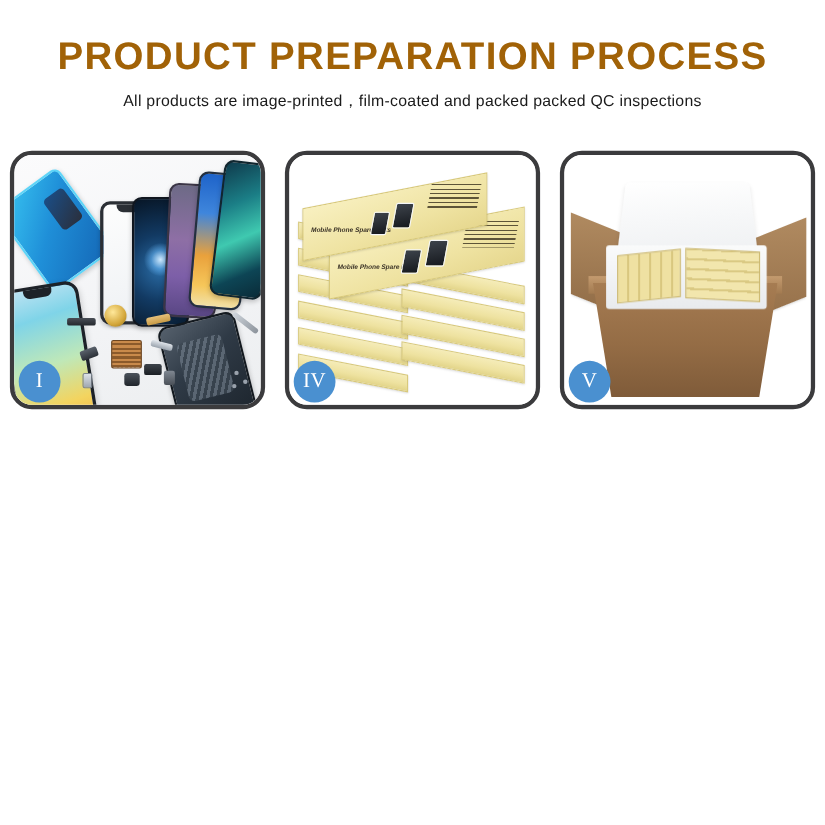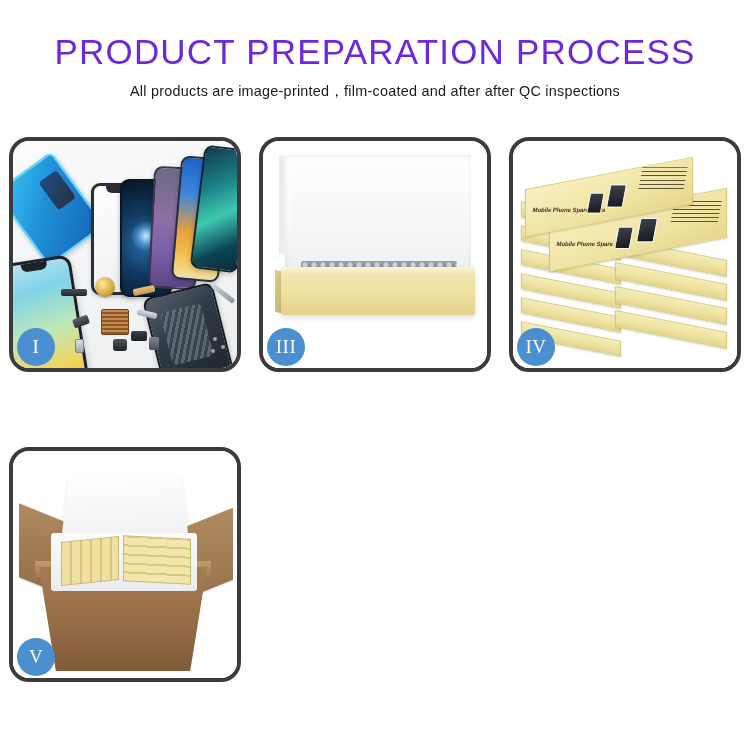--- a/index.html
+++ b/index.html
@@ -8,23 +8,23 @@
     background:#ffffff;
     font-family:"Liberation Sans", sans-serif;
     overflow:hidden;
     position:relative;
   }
 
   
   #header { width:750px; padding-top:34px; text-align:center; }
   #page-title {
     font-size:35px;
-    font-weight:400;
+    font-weight:700;
     letter-spacing:1.2px;
-    color:#6d28d9;
+    color:#a16207;
     line-height:1;
     white-space:nowrap;
   }
   #page-subtitle {
     margin-top:13px;
     font-size:14.4px;
     font-weight:400;
     color:#1a1a1a;
     letter-spacing:0.25px;
     white-space:nowrap;
@@ -451,21 +451,21 @@
     background:linear-gradient(120deg,rgba(255,255,255,.85),rgba(230,238,245,.35));
     transform:rotate(-9deg);
     border-radius:3px;
   }
 </style>
 </head>
 <body>
 
 <div id="header">
   <div id="page-title">PRODUCT PREPARATION PROCESS</div>
-  <div id="page-subtitle">All products are image-printed，film-coated and after after QC inspections</div>
+  <div id="page-subtitle">All products are image-printed，film-coated and packed packed QC inspections</div>
 </div>
 
 <div id="panel-grid">
 
   <div class="panel p1">
     <div class="panel-scene">
       <div class="scene-bg"></div>
       <div class="ph ph-blue"></div>
       <div class="ph ph-glass"></div>
       <div class="ph ph-dark"></div>
@@ -486,34 +486,20 @@
       <div class="part pt-sim"></div>
       <div class="part pt-screw1"></div>
       <div class="part pt-screw2"></div>
       <div class="part pt-screw3"></div>
       <div class="part pt-tool"></div>
     </div>
     <div class="badge">I</div>
   </div>
 
 
-  <div class="panel p3">
-    <div class="panel-scene">
-      <div class="scene-bg"></div>
-      <div class="lid-flap-l"></div>
-      <div class="lid-flap-r"></div>
-      <div class="foam-lid"></div>
-      <div class="tray-side-l"></div>
-      <div class="tray-side-r"></div>
-      <div class="bubble-items"></div>
-      <div class="box-tray"></div>
-      <div class="box-tray-lip"></div>
-    </div>
-    <div class="badge">III</div>
-  </div>
 
   <div class="panel p4">
     <div class="panel-scene">
       <div class="scene-bg"></div>
       <div class="stack">
 
         <div class="sbox" style="left:2px;  top:54px;  width:100px; height:16px; transform:skewY(11deg);"></div>
         <div class="sbox" style="left:2px;  top:78px;  width:100px; height:16px; transform:skewY(11deg);"></div>
         <div class="sbox" style="left:2px;  top:102px; width:100px; height:16px; transform:skewY(11deg);"></div>
         <div class="sbox" style="left:2px;  top:126px; width:100px; height:16px; transform:skewY(11deg);"></div>

